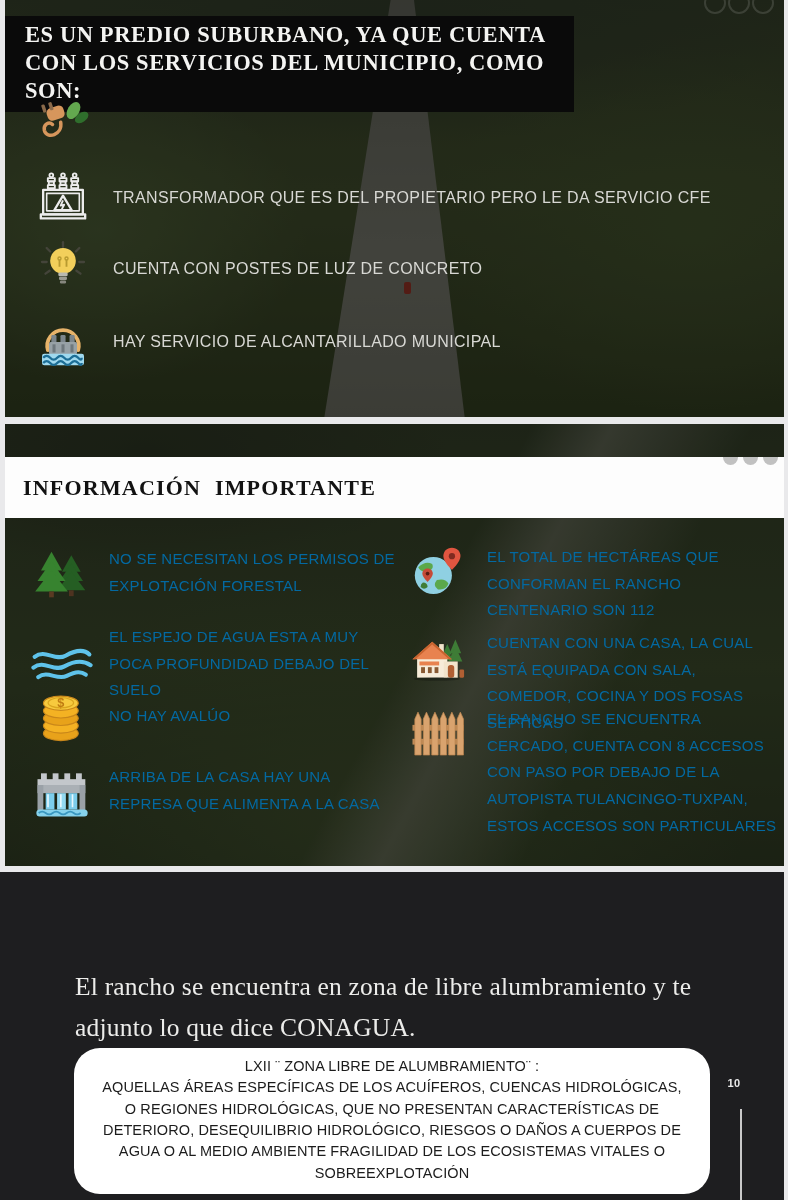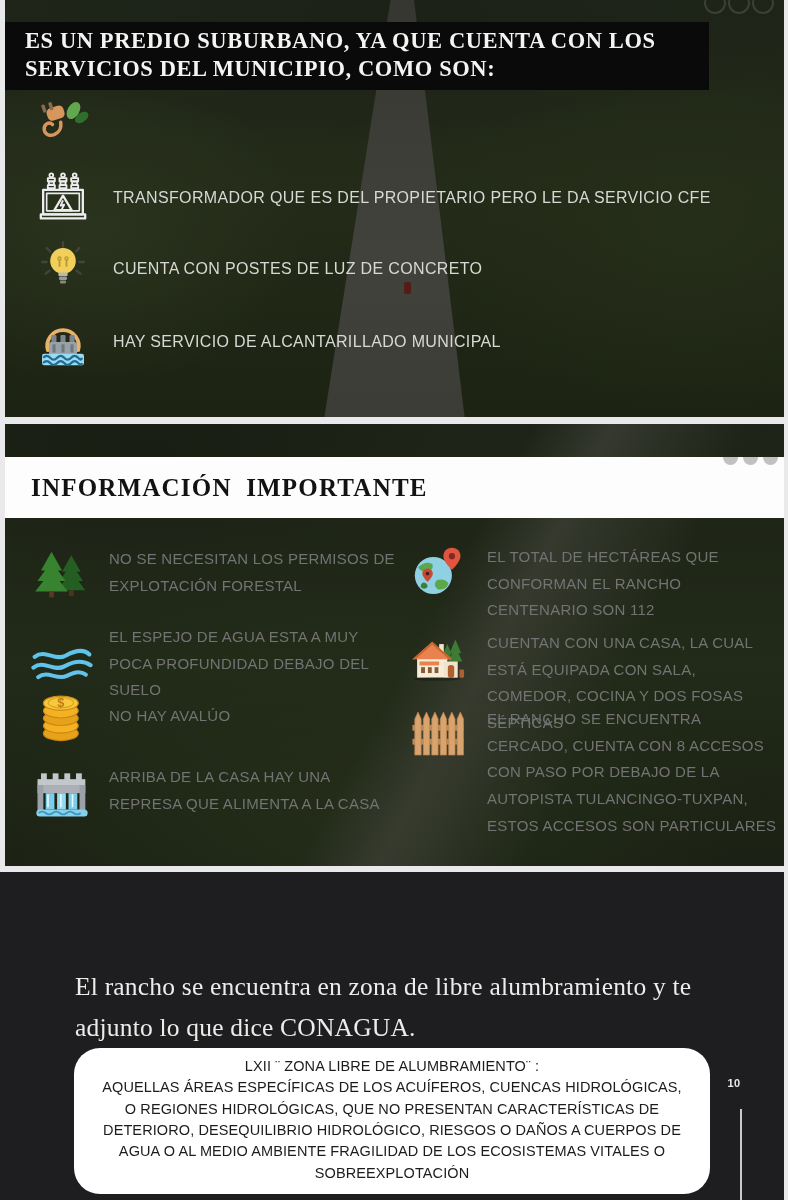--- a/index.html
+++ b/index.html
@@ -28,41 +28,41 @@
     background:
       linear-gradient(118deg, rgba(130,130,120,0) 52%, rgba(138,138,126,.55) 60%, rgba(104,104,94,0) 74%),
       radial-gradient(ellipse 420px 160px at 18% 6%, rgba(40,48,32,.95) 0%, rgba(40,48,32,0) 72%),
       radial-gradient(ellipse 520px 320px at 45% 88%, rgba(66,82,44,.85) 0%, rgba(66,82,44,0) 75%),
       linear-gradient(180deg,#313c26 0%,#3b4929 55%,#2c3820 100%);
   }
   .shade1{position:absolute;inset:0;background:rgba(11,13,9,.57);}
   .shade2{position:absolute;inset:0;background:rgba(11,13,9,.52);}
 
   
-  .title-bar{position:absolute;left:0;top:22px;width:704px;box-sizing:border-box;
+  .title-bar{position:absolute;left:0;top:16px;width:569px;box-sizing:border-box;
     background:#0a0a0a;padding:5px 12px 7px 20px;}
   .title-bar h1{margin:0;font-family:"Liberation Serif",serif;font-weight:700;
     font-size:22.5px;line-height:1.25;letter-spacing:.6px;color:#f4f4f2;}
   .deco-ring{position:absolute;width:18px;height:18px;border-radius:50%;
     border:2px solid rgba(255,255,255,.13);top:-8px;}
   .s1row{position:absolute;left:30px;right:16px;display:flex;align-items:center;gap:22px;}
   .s1row .ic{flex:0 0 56px;height:56px;}
   .s1row .txt{font-size:16px;letter-spacing:.35px;color:#d8d8d4;line-height:1.4;}
   #s1r1{top:100px;} #s1r2{top:170px;} #s1r3{top:241px;} #s1r4{top:314px;}
 
   
   .white-band{position:absolute;left:0;right:0;top:33px;height:61px;background:#fdfdfd;
     display:flex;align-items:center;padding-left:14px;overflow:hidden;}
-  .white-band h2{margin:12px;font-family:"Liberation Serif",serif;font-weight:700;
-    font-size:25px;letter-spacing:1.2px;word-spacing:7px;color:#121212;}
+  .white-band h2{margin:4px;font-family:"Liberation Serif",serif;font-weight:700;
+    font-size:22px;letter-spacing:1.2px;word-spacing:7px;color:#121212;}
   .band-dot{position:absolute;width:15px;height:15px;border-radius:50%;
     background:#8f8f8f;opacity:.55;top:-7px;}
   .grow{position:absolute;display:flex;align-items:flex-start;gap:16px;}
   .grow .ic{flex:0 0 62px;}
-  .grow .txt{font-size:15px;letter-spacing:.25px;color:#737373;line-height:1.78;}
+  .grow .txt{font-size:15px;letter-spacing:.25px;color:#0369a1;line-height:1.78;}
   .lcol{left:26px;width:368px;}
   .rcol{left:404px;width:372px;}
   #l1{top:122px;} #l2{top:200px;align-items:center;} #l3{top:263px;align-items:center;} #l4{top:340px;}
   #r1{top:120px;} #r2{top:206px;} #r3{top:282px;}
   .ic svg{display:block;}
 
   
   .para{position:absolute;left:75px;top:68px;width:655px;
     font-family:Liberation Serif, serif;font-size:25.5px;line-height:1.62;
     color:#ececea;letter-spacing:.2px;}

